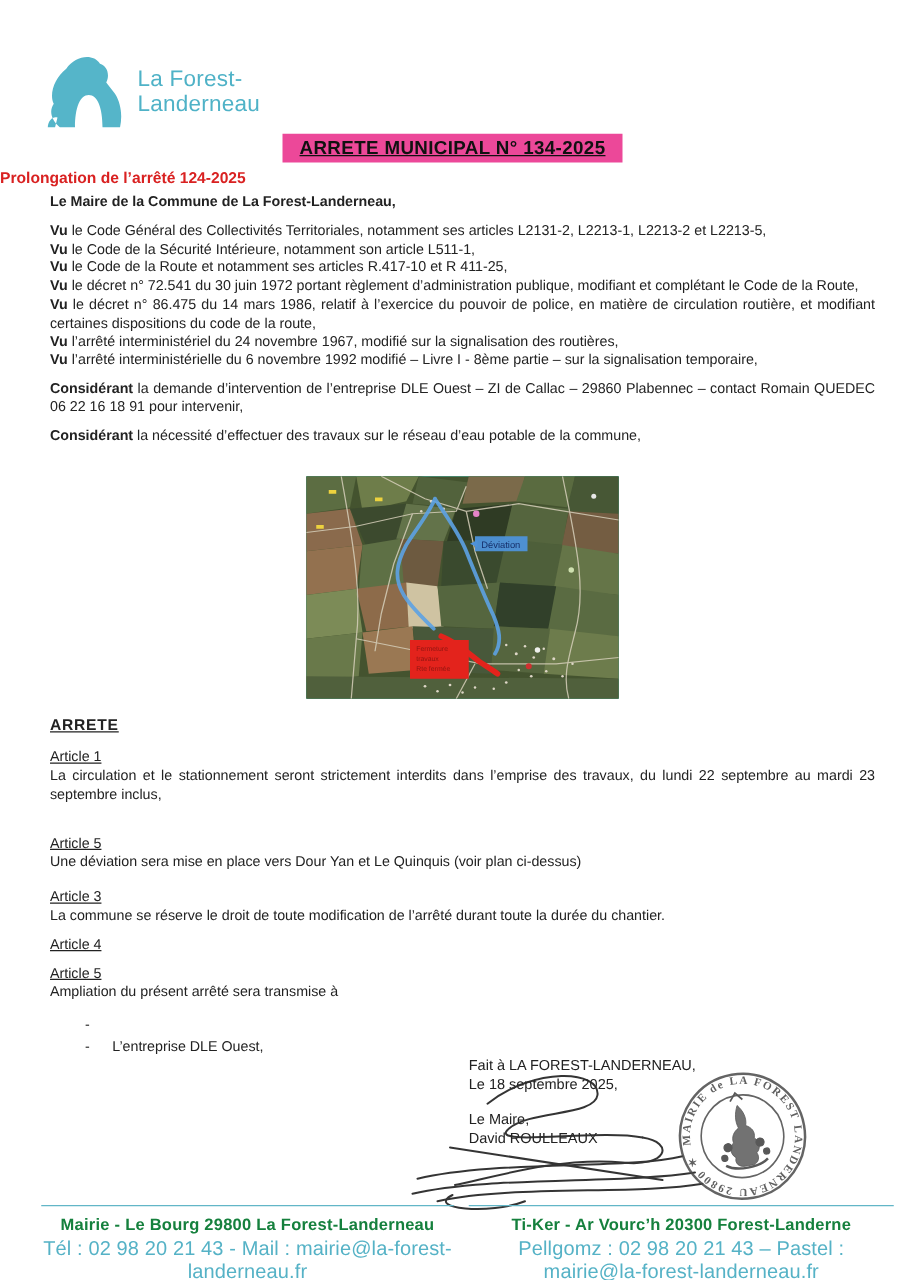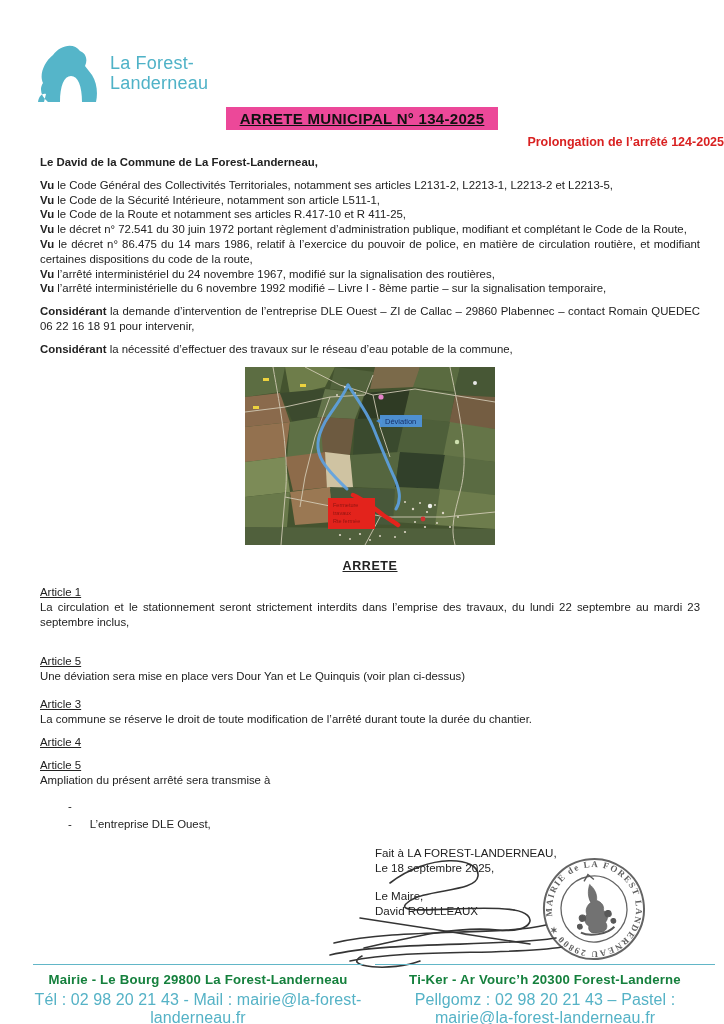--- a/index.html
+++ b/index.html
@@ -7,34 +7,34 @@
     position:relative;width:724px;height:1024px;background:#ffffff;
     font-family:"Liberation Sans","DejaVu Sans",sans-serif;color:#222;overflow:hidden;
   }
   
   .logo{position:absolute;top:44px;left:38px;display:flex;align-items:center;gap:8px;}
   .logo-text{color:#4fb2c7;font-size:18px;line-height:20px;letter-spacing:.2px;}
   
   .title-wrap{position:absolute;top:107px;left:0;right:0;text-align:center;}
   .title-box{display:inline-block;background:#ec4899;padding:3px 14px;font-weight:bold;font-size:15px;
     text-decoration:underline;color:#111;letter-spacing:.3px;}
-  .subtitle{position:absolute;top:135px;left:0;right:0;text-align:right;
+  .subtitle{position:absolute;top:135px;left:0;right:0;text-align:left;
     color:#d92121;font-weight:bold;font-size:12.5px;}
   
   .content{position:absolute;top:155px;left:40px;width:660px;font-size:11.4px;line-height:14.8px;}
   .content p{margin:0;}
   .just{text-align:justify;}
   .opening{font-weight:bold;margin-bottom:8px !important;}
   .gap8{height:8px;}
   .gap10{height:10px;}
   
-  .map-wrap{width:250px;height:178px;margin:10px auto 6px auto;position:relative;background:#14b8a6;}
+  .map-wrap{width:250px;height:178px;margin:24px auto 6px auto;position:relative;background:#14b8a6;}
   .map-wrap svg{display:block;}
   
-  .decree-heading{text-align:center;font-weight:bold;font-size:12.5px;letter-spacing:.6px;
+  .decree-heading{font-weight:bold;font-size:12.5px;letter-spacing:.6px;
     text-decoration:underline;margin:14px 0 12px 0 !important;}
   .article{margin-bottom:8px;}
   .article-h{text-decoration:underline;}
   .article.sp{margin-bottom:14px;}
   .recipients{margin-top:12px;padding-left:28px;}
   .recipient{display:flex;gap:18px;margin-bottom:3px;}
   
   .sig-block{position:absolute;top:845px;left:375px;width:210px;font-size:11.6px;line-height:15px;}
   .sig-gap{height:13px;}
   .sig-scribble{position:absolute;top:848px;left:328px;pointer-events:none;}
@@ -61,21 +61,21 @@
     </div>
   </div>
 
   <div class="title-wrap">
     <span class="title-box">ARRETE MUNICIPAL N° 134-2025</span>
   </div>
   <div class="subtitle">Prolongation de l’arrêté 124-2025</div>
 
   <div class="content">
 
-    <p class="opening">Le David de la Commune de La Forest-Landerneau,</p>
+    <p class="opening">Le Maire de la Commune de La Forest-Landerneau,</p>
 
     <p class="just"><b>Vu</b> <span>le Code Général des Collectivités Territoriales, notamment ses articles L2131-2, L2213-1, L2213-2 et L2213-5,</span></p>
     <p class="just"><b>Vu</b> <span>le Code de la Sécurité Intérieure, notamment son article L511-1,</span></p>
     <p class="just"><b>Vu</b> <span>le Code de la Route et notamment ses articles R.417-10 et R 411-25,</span></p>
     <p class="just"><b>Vu</b> <span>le décret n° 72.541 du 30 juin 1972 portant règlement d’administration publique, modifiant et complétant le Code de la Route,</span></p>
     <p class="just"><b>Vu</b> <span>le décret n° 86.475 du 14 mars 1986, relatif à l’exercice du pouvoir de police, en matière de circulation routière, et modifiant certaines dispositions du code de la route,</span></p>
     <p class="just"><b>Vu</b> <span>l’arrêté interministériel du 24 novembre 1967, modifié sur la signalisation des routières,</span></p>
     <p class="just"><b>Vu</b> <span>l’arrêté interministérielle du 6 novembre 1992 modifié – Livre I - 8ème partie – sur la signalisation temporaire,</span></p>
 
     <div class="gap8"></div>

